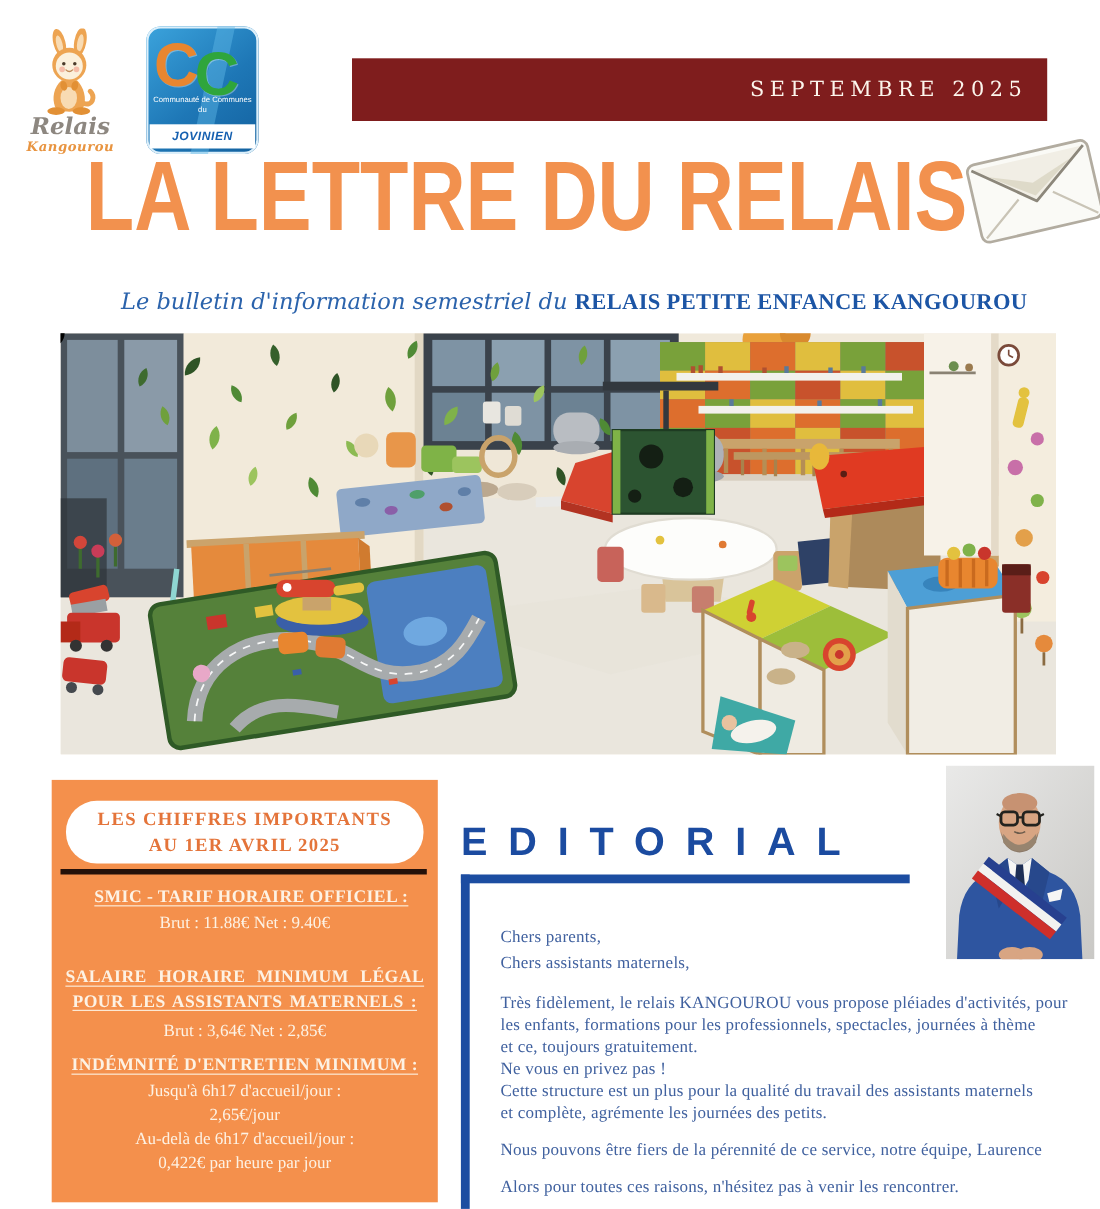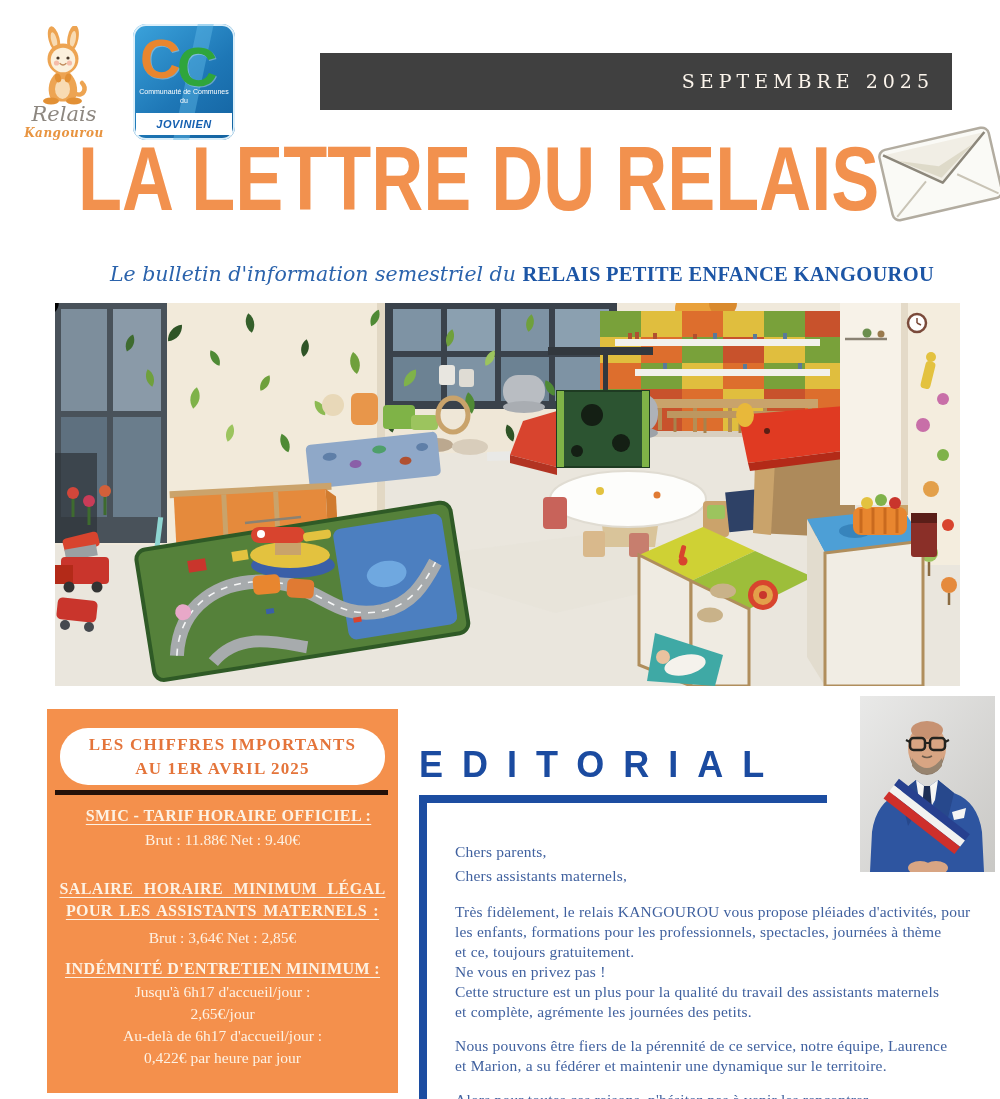--- a/index.html
+++ b/index.html
@@ -5,32 +5,32 @@
   * { margin:0; padding:0; box-sizing:border-box; }
   html,body { background:#ffffff; }
   .page {
     position:relative; width:1000px; height:1099px; margin:0 auto;
     background:#ffffff; overflow:hidden;
     font-family:"Liberation Serif", serif;
   }
   
   .banner {
     position:absolute; left:320px; top:53px; width:632px; height:57px;
-    background:#404040;
+    background:#7f1d1d;
   }
   .banner-text {
     position:absolute; right:18px; top:0; height:57px; line-height:57px;
     color:#FCF5EC; font-family:"DejaVu Serif", serif;
     font-size:19px; letter-spacing:5px; font-weight:500;
   }
   .relais-logo { position:absolute; left:12px; top:26px; width:104px; height:120px; }
   .relais-logo .word1 {
     position:absolute; left:0; top:76px; width:104px; text-align:center;
     font-family:"DejaVu Serif", serif; font-style:italic;
-    font-size:21px; color:#8D8780;
+    font-size:21px; color:#8D8780;font-weight:bold;
   }
   .relais-logo .word2 {
     position:absolute; left:0; top:100px; width:104px; text-align:center;
     font-family:"DejaVu Serif", serif; font-style:italic; font-weight:bold;
     font-size:12px; color:#E89440; letter-spacing:0.5px;
   }
   .cc-logo {
     position:absolute; left:133px; top:24px; width:102px; height:116px;
     background:linear-gradient(140deg,#3BA3DC 0%, #1E77B6 55%, #13619F 100%);
     border-radius:13px; box-shadow:0 0 0 2px #DCEFFA inset;
@@ -555,17 +555,16 @@
   <div class="editorial-text">
     <div class="ed-greet">Chers parents,</div>
     <div class="ed-greet">Chers assistants maternels,</div>
     <div class="ed-line gap-top">Très fidèlement, le relais KANGOUROU vous propose pléiades d'activités, pour</div>
     <div class="ed-line">les enfants, formations pour les professionnels, spectacles, journées à thème</div>
     <div class="ed-line">et ce, toujours gratuitement.</div>
     <div class="ed-line">Ne vous en privez pas !</div>
     <div class="ed-line">Cette structure est un plus pour la qualité du travail des assistants maternels</div>
     <div class="ed-line">et complète, agrémente les journées des petits.</div>
     <div class="ed-line gap-top">Nous pouvons être fiers de la pérennité de ce service, notre équipe, Laurence</div>
-    <div class="ed-line">et Marion, a su fédérer et maintenir une dynamique sur le territoire.</div>
     <div class="ed-line gap-top">Alors pour toutes ces raisons, n'hésitez pas à venir les rencontrer.</div>
   </div>
 
 </div>
 
 </body></html>

